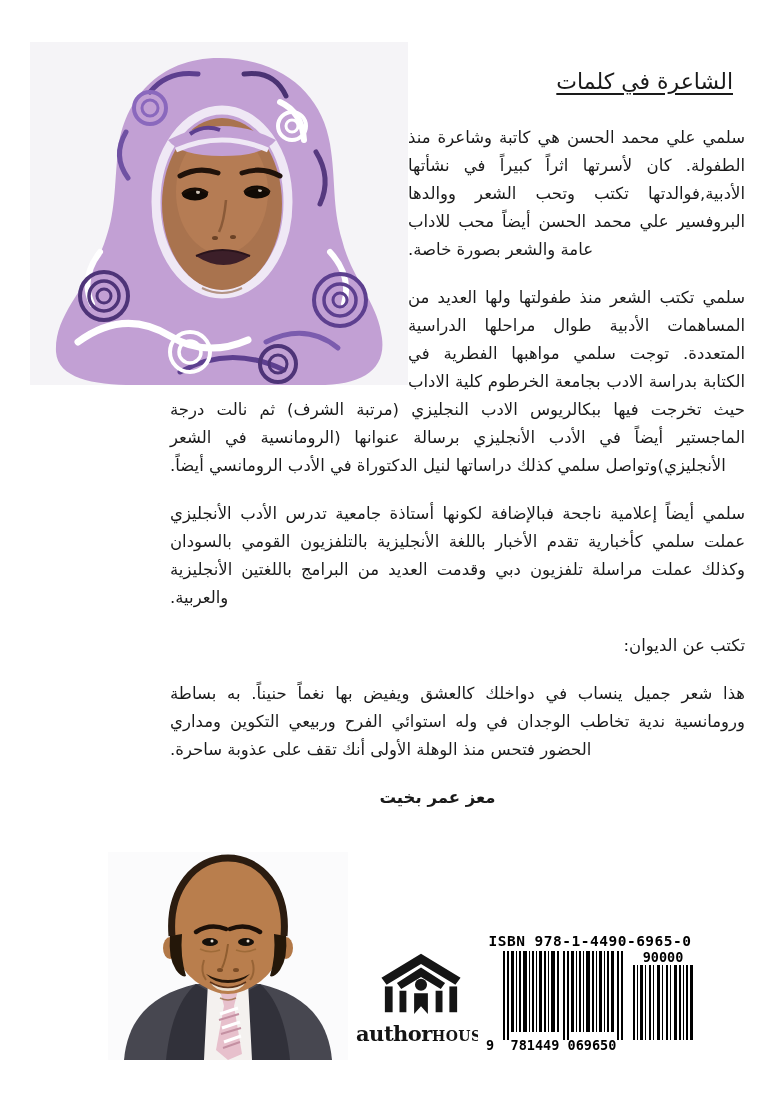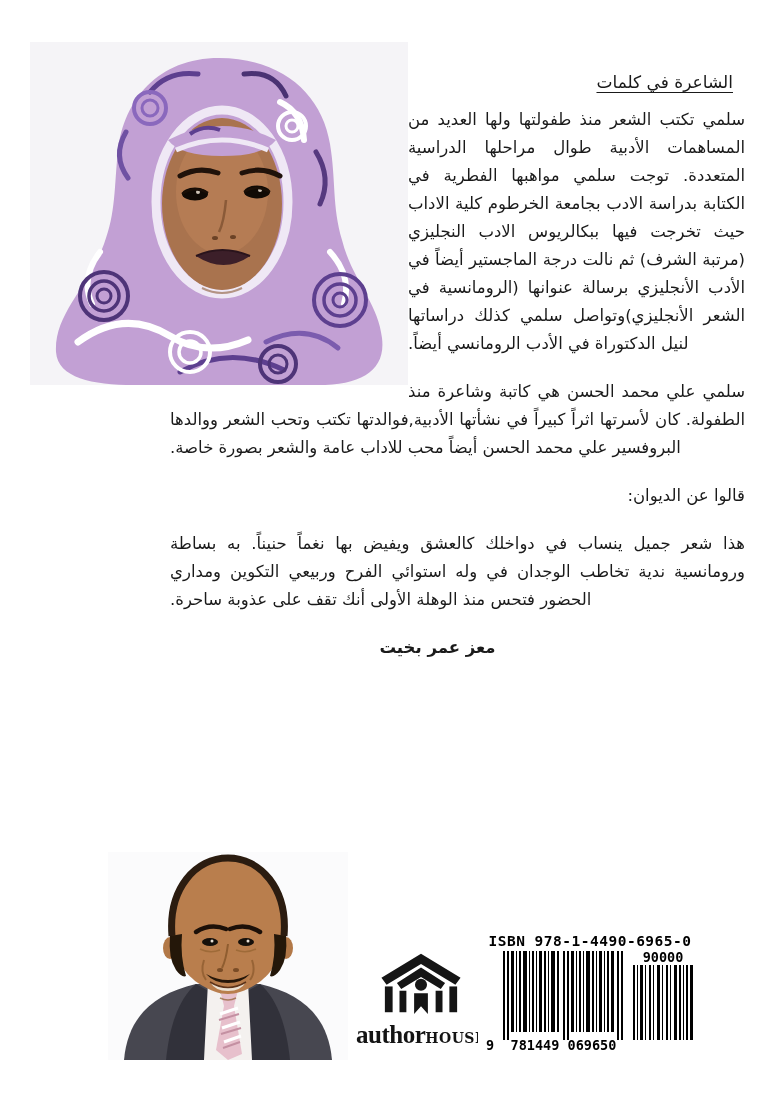--- a/index.html
+++ b/index.html
@@ -12,21 +12,21 @@
   
   .text-flow{
     position:absolute;top:70px;left:170px;right:21px;
     direction:rtl;text-align:justify;
   }
   .photo-woman{
     float:left;width:378px;height:343px;
     margin:-28px 0 0 -140px;display:block;
   }
   .heading{
-    font-size:17px;font-weight:normal;margin:0 12px 12px 0;
+    font-size:22px;font-weight:normal;margin:0 12px 30px 0;
     text-align:right;text-decoration:underline;text-underline-offset:4px;
     line-height:24px;
   }
   .text-flow p{
     margin:0 0 20px 0;font-size:16.5px;line-height:28px;
     text-align:justify;text-align-last:left;
   }
   .text-flow p.quotes-heading{
     text-align:right;text-align-last:right;
   }
@@ -37,21 +37,21 @@
 
   
   .photo-man{position:absolute;left:108px;top:852px;width:240px;height:208px;}
 
   .publisher{position:absolute;left:356px;top:948px;width:130px;text-align:center;}
   .publisher .house-icon{width:86px;height:70px;display:block;margin:0 auto;}
   .publisher-name{
     margin-top:3px;font-family:"DejaVu Serif", serif;font-weight:bold;
     color:#141414;white-space:nowrap;
   }
-  .publisher-name .lower{font-size:25px;letter-spacing:-0.5px;font-family:Liberation Serif, serif;}
+  .publisher-name .lower{font-size:21px;letter-spacing:-0.5px;}
   .publisher-name .caps{font-size:14px;letter-spacing:0.5px;}
   .publisher-name sup{font-size:9px;vertical-align:super;}
 
   .barcode{position:absolute;left:478px;top:928px;width:240px;height:126px;background:#fff;}
   .barcode text{
     font-family:"DejaVu Sans Mono", monospace;font-weight:bold;fill:#000;
   }
 </style>
 </head>
 <body>
@@ -126,24 +126,25 @@
       </g>
       <g>
         <path d="M138,98 q54,-28 108,0 q-12,16 -54,16 q-42,0 -54,-16 Z" fill="#c2a0d4"></path>
         <path d="M146,108 q46,-20 92,0" stroke="#efe8f5" stroke-width="5" fill="none"></path>
         <path d="M160,92 q14,-10 30,-4" stroke="#5d3f8f" stroke-width="4" fill="none"></path>
       </g>
     </svg>
 
     <h1 class="heading">الشاعرة في كلمات</h1>
 
+    <p>سلمي علي محمد الحسن هي كاتبة وشاعرة منذ الطفولة. كان لأسرتها اثراً كبيراً في نشأتها الأدبية,فوالدتها تكتب وتحب الشعر ووالدها البروفسير علي محمد الحسن أيضاً محب للاداب عامة والشعر بصورة خاصة.</p>
     <p>سلمي تكتب الشعر منذ طفولتها ولها العديد من المساهمات الأدبية طوال مراحلها الدراسية المتعددة. توجت سلمي مواهبها الفطرية في الكتابة بدراسة الادب بجامعة الخرطوم كلية الاداب حيث تخرجت فيها ببكالريوس الادب النجليزي (مرتبة الشرف) ثم نالت درجة الماجستير أيضاً في الأدب الأنجليزي برسالة عنوانها (الرومانسية في الشعر الأنجليزي)وتواصل سلمي كذلك دراساتها لنيل الدكتوراة في الأدب الرومانسي أيضاً.</p>
-    <p>سلمي علي محمد الحسن هي كاتبة وشاعرة منذ الطفولة. كان لأسرتها اثراً كبيراً في نشأتها الأدبية,فوالدتها تكتب وتحب الشعر ووالدها البروفسير علي محمد الحسن أيضاً محب للاداب عامة والشعر بصورة خاصة.</p>
-
-    <p class="quotes-heading">قالوا عن الديوان:</p>
+    <p>سلمي أيضاً إعلامية ناجحة فبالإضافة لكونها أستاذة جامعية تدرس الأدب الأنجليزي عملت سلمي كأخبارية تقدم الأخبار باللغة الأنجليزية بالتلفزيون القومي بالسودان وكذلك عملت مراسلة تلفزيون دبي وقدمت العديد من البرامج باللغتين الأنجليزية والعربية.</p>
+
+    <p class="quotes-heading">تكتب عن الديوان:</p>
     <p>هذا شعر جميل ينساب في دواخلك كالعشق ويفيض بها نغماً حنيناً. به بساطة ورومانسية ندية تخاطب الوجدان في وله استوائي الفرح وربيعي التكوين ومداري الحضور فتحس منذ الوهلة الأولى أنك تقف على عذوبة ساحرة.</p>
     <p class="signature">معز عمر بخيت</p>
   </section>
 
   <svg class="photo-man" viewBox="0 0 240 208" xmlns="http://www.w3.org/2000/svg" role="img">
     <rect width="240" height="208" fill="#fbfbfc"></rect>
     <ellipse cx="62" cy="96" rx="7" ry="11" fill="#b27847"></ellipse>
     <ellipse cx="178" cy="96" rx="7" ry="11" fill="#b27847"></ellipse>
     <g>
       <path d="M16,208 C20,164 46,142 88,132 L152,132 C194,142 220,164 224,208 Z" fill="#474750"></path>

